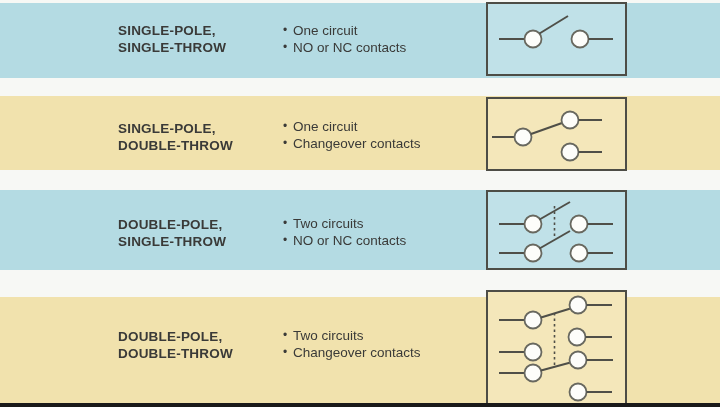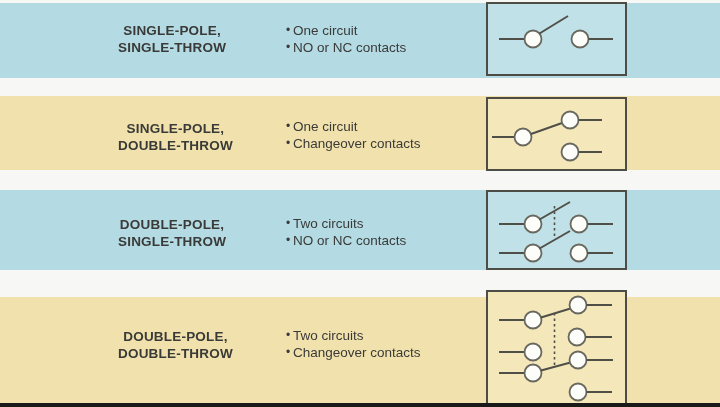--- a/index.html
+++ b/index.html
@@ -5,21 +5,20 @@
 <style>
   html, body { margin: 0; padding: 0; }
   .stage {
     position: relative;
     width: 720px;
     height: 407px;
     background: #f7f8f5;
     overflow: hidden;
     font-family: "Liberation Sans", sans-serif;
     color: #3a3a38;
-    text-align: center;
   }
   .band { position: absolute; left: 0; width: 720px; z-index: 0; }
   .band.blue   { background: #b4dbe3; }
   .band.yellow { background: #f1e2ad; }
 
   .row-label {
     position: absolute; left: 118px; z-index: 2;
     font-size: 13.5px; font-weight: bold; line-height: 17px;
     letter-spacing: 0.2px; white-space: nowrap;
   }

